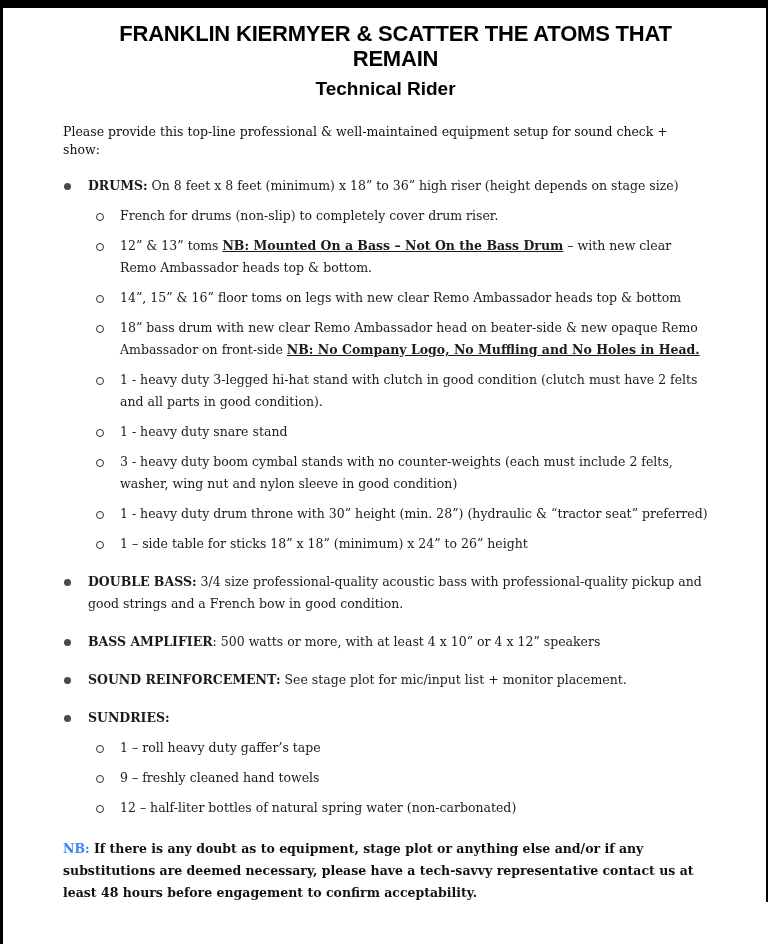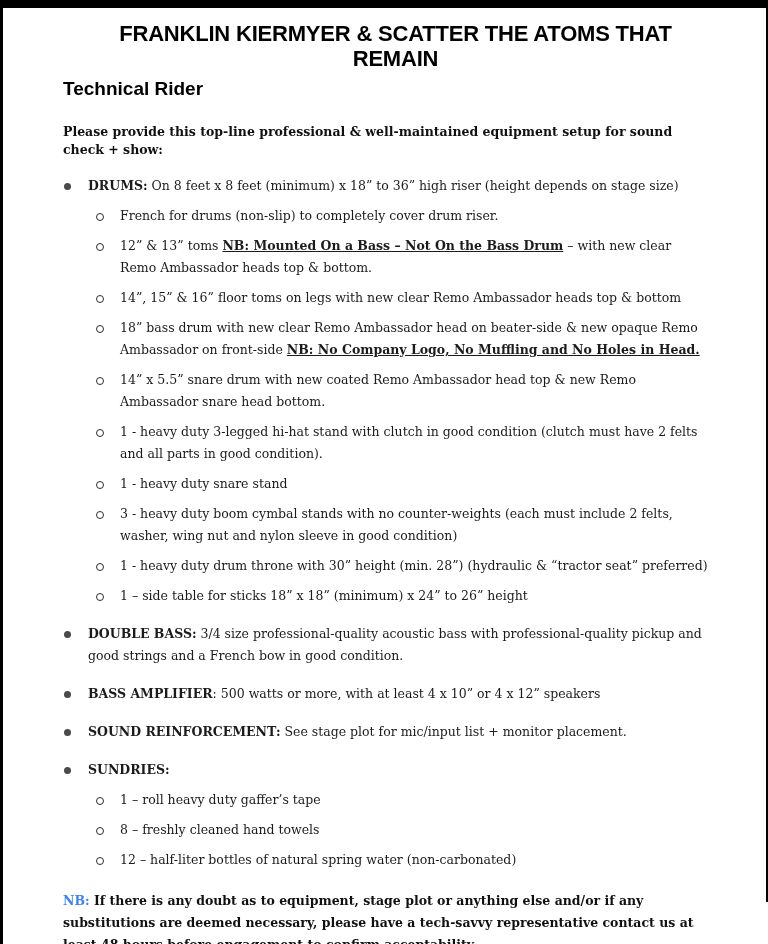--- a/index.html
+++ b/index.html
@@ -28,29 +28,29 @@
     color: #000;
     letter-spacing: -0.2px;
     margin-top: 9px;
     margin-left: 20px;
   }
   .subtitle {
     font-family: "Liberation Sans", sans-serif;
     font-weight: 700;
     font-size: 19px;
     line-height: 24px;
-    text-align: left;
+    text-align: center;
     color: #000;
     margin-top: 6px;
   }
   .intro {
     margin-top: 22px;
     font-size: 12.5px;
     line-height: 18px;
-    font-weight: 700;
+    font-weight: 400;
     color: #111;
   }
 
   .list { margin-top: 16px; }
   .item { display: flex; align-items: flex-start; font-size: 12.5px; line-height: 22px; }
   .item.l1 { margin-top: 16px; }
   .item.l2 { margin-top: 8px; margin-left: 32px; }
   .marker { flex: 0 0 25px; position: relative; height: 22px; }
   .marker.m1::before {
     content: "";
@@ -107,24 +107,20 @@
         <div class="item l2">
           <span class="marker m2"></span>
           <span class="itext"><span>14”, 15” &amp; 16” floor toms on legs with new clear Remo Ambassador heads top &amp; bottom</span></span>
         </div>
         <div class="item l2">
           <span class="marker m2"></span>
           <span class="itext"><span>18” bass drum with new clear Remo Ambassador head on beater-side &amp; new opaque Remo Ambassador on front-side </span><span class="b u">NB: No Company Logo, No Muffling and No Holes in Head.</span></span>
         </div>
         <div class="item l2">
           <span class="marker m2"></span>
-          <span class="itext"><span>14” x 5.5” snare drum with new coated Remo Ambassador head top &amp; new Remo Ambassador snare head bottom.</span></span>
-        </div>
-        <div class="item l2">
-          <span class="marker m2"></span>
           <span class="itext"><span>1 - heavy duty 3-legged hi-hat stand with clutch in good condition (clutch must have 2 felts and all parts in good condition).</span></span>
         </div>
         <div class="item l2">
           <span class="marker m2"></span>
           <span class="itext"><span>1 - heavy duty snare stand</span></span>
         </div>
         <div class="item l2">
           <span class="marker m2"></span>
           <span class="itext"><span>3 - heavy duty boom cymbal stands with no counter-weights (each must include 2 felts, washer, wing nut and nylon sleeve in good condition)</span></span>
         </div>
@@ -151,21 +147,21 @@
         <div class="item l1">
           <span class="marker m1"></span>
           <span class="itext"><span class="b">SUNDRIES:</span></span>
         </div>
         <div class="item l2">
           <span class="marker m2"></span>
           <span class="itext"><span>1 – roll heavy duty gaffer’s tape</span></span>
         </div>
         <div class="item l2">
           <span class="marker m2"></span>
-          <span class="itext"><span>8 – freshly cleaned hand towels</span></span>
+          <span class="itext"><span>9 – freshly cleaned hand towels</span></span>
         </div>
         <div class="item l2">
           <span class="marker m2"></span>
           <span class="itext"><span>12 – half-liter bottles of natural spring water (non-carbonated)</span></span>
         </div>
       </div>
 
     <div class="footer"><span class="b nb" style="color: #3b82f6;">NB:</span><span class="b"> If there is any doubt as to equipment, stage plot or anything else and/or if any substitutions are deemed necessary, please have a tech-savvy representative contact us at least 48 hours before engagement to confirm acceptability.</span></div>
   </div>
 </div>

